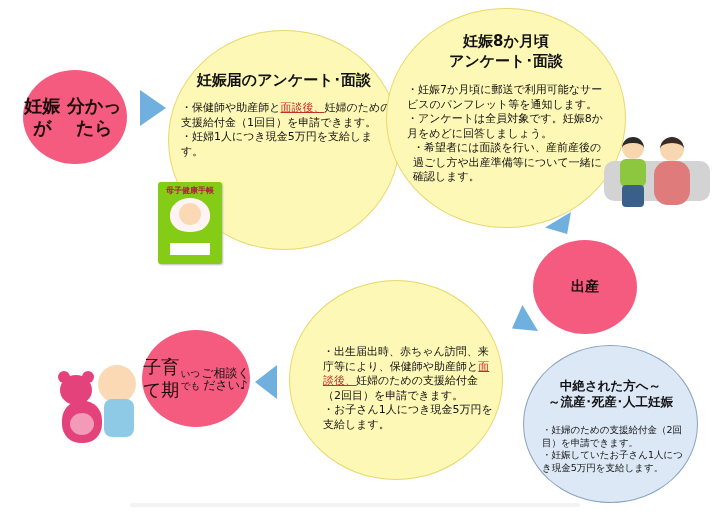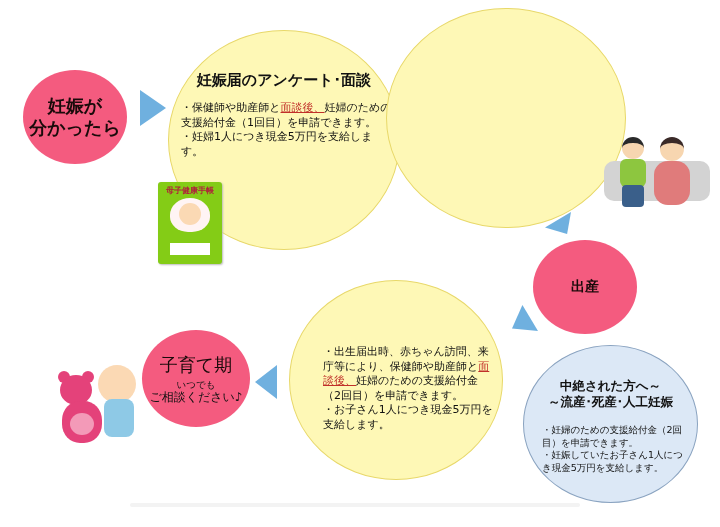--- a/index.html
+++ b/index.html
@@ -1,20 +1,20 @@
 <!DOCTYPE html>
 <html><head>
 <meta charset="utf-8">
 <style>
   * { box-sizing: border-box; margin: 0; padding: 0; }
   html, body { width: 720px; height: 527px; background: #ffffff; overflow: hidden; }
   body { position: relative; font-family: "DejaVu Sans", "Liberation Sans", sans-serif; color: #111; }
 
   .circle { position: absolute; border-radius: 50%; }
-  .pink { background: #f45b7f; display: flex; flex-direction: column; align-items: center; justify-content: center; text-align: center; }
+  .pink { background: #f45b7f; display: flex; flex-direction: row; align-items: center; justify-content: center; text-align: center; }
   .yellow { background: #fef8b6; border: 1px solid #e8d86a; }
   .blue { background: #dce8f6; border: 1px solid #8aa3c0; }
 
   .arrow { position: absolute; width: 0; height: 0; }
 
   .pink-title { font-weight: bold; color: #1a0a0a; line-height: 1.25; }
   .yl-title { position: absolute; left: 0; right: 0; text-align: center; font-weight: bold; color: #111; }
   .yl-body { position: absolute; font-size: 11px; line-height: 14.5px; color: #111; }
   .yl-body p { margin: 0; }
   .red-ul { color: #c0302a; text-decoration: underline; }
@@ -48,20 +48,29 @@
 
 <div class="illust" style="left:158px; top:182px; width:64px; height:82px; background:#84cc16; border-radius:3px; box-shadow:1px 1px 2px #bbb;">
   <div style="font-size:8px; font-weight:bold; color:#b0203c; text-align:center; margin-top:3px;">母子健康手帳</div>
   <div style="position:absolute; left:12px; top:16px; width:40px; height:34px; background:#fff4f4; border-radius:50% 50% 45% 45%;">
     <div style="position:absolute; left:9px; top:5px; width:22px; height:22px; border-radius:50%; background:#fbd9b4;"></div>
   </div>
   <div style="position:absolute; left:12px; top:61px; width:40px; height:12px; background:#fff;"></div>
 </div>
 
 <div class="circle yellow" style="left:386px; top:8px; width:240px; height:220px;">
+  <div class="yl-title" style="top:22px; font-size:15px; line-height:20px;">
+    <div>妊娠8か月頃</div>
+    <div>アンケート･面談</div>
+  </div>
+  <div class="yl-body" style="left:12px; top:74px; width:212px;">
+    <p class="indent">・妊娠7か月頃に郵送で利用可能なサービスのパンフレット等を通知します。</p>
+    <p class="indent">・アンケートは全員対象です。妊娠8か月をめどに回答しましょう。</p>
+    <p class="indent2">・希望者には面談を行い、産前産後の過ごし方や出産準備等について一緒に確認します。</p>
+  </div>
 </div>
 
 <div class="illust" style="left:600px; top:135px; width:115px; height:78px;">
   <div style="position:absolute; left:4px; top:26px; width:106px; height:40px; background:#d3d3d3; border-radius:10px;"></div>
   <div style="position:absolute; left:22px; top:2px; width:22px; height:22px; border-radius:50%; background:#f7d6b0; border-top:6px solid #2a2a2a;"></div>
   <div style="position:absolute; left:20px; top:24px; width:26px; height:28px; background:#8dc63f; border-radius:6px;"></div>
   <div style="position:absolute; left:22px; top:50px; width:22px; height:22px; background:#3a5f8a; border-radius:4px;"></div>
   <div style="position:absolute; left:60px; top:2px; width:24px; height:24px; border-radius:50%; background:#f7d6b0; border-top:6px solid #3a2a28;"></div>
   <div style="position:absolute; left:54px; top:26px; width:36px; height:44px; background:#e07b7b; border-radius:14px;"></div>
 </div>

